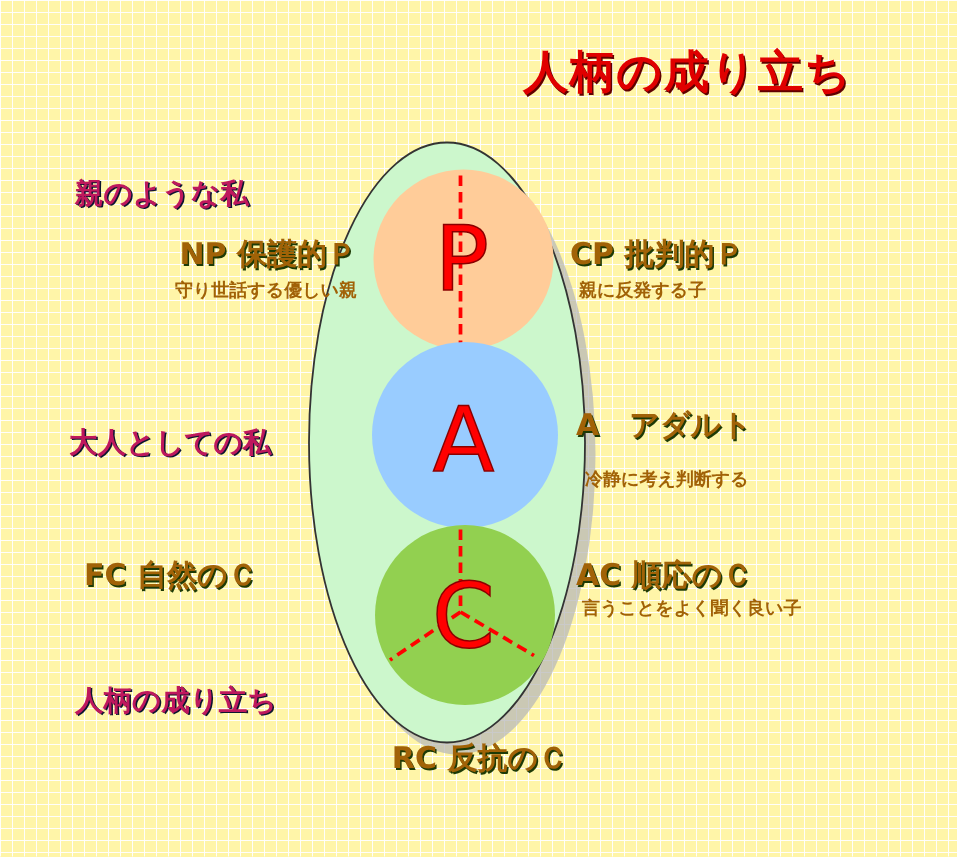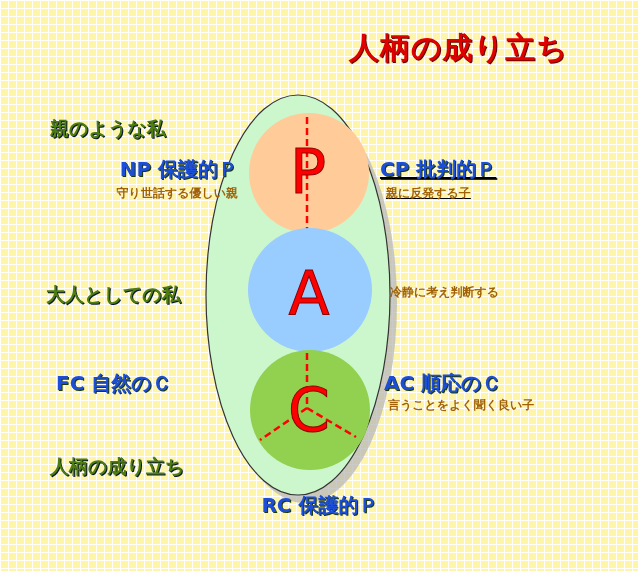--- a/index.html
+++ b/index.html
@@ -12,25 +12,25 @@
     background-size: 8px 8px;
     font-family: "DejaVu Sans", sans-serif;
   }
   .abs { position: absolute; white-space: nowrap; }
   .title {
     left: 0; width: 568px; top: 28px; text-align: right;
     font-size: 30px; color: #e00000; font-weight: bold; letter-spacing: 1px;
     text-shadow: 1px 1px 0 #600000;
   }
   .side-label {
-    font-size: 19px; font-weight: bold; color: #4d7c0f;
+    font-size: 19px; font-weight: bold; color: #be185d;
     text-shadow: 1px 1px 0 #0b1530;
   }
   .ego-title {
-    font-size: 20px; color: #1d4ed8; font-weight: bold;
+    font-size: 20px; color: #a16207; font-weight: bold;
     text-shadow: 1px 1px 0 #1d3a06;
   }
   .ego-desc {
     font-size: 12px; font-weight: bold; color: #a16207;
   }
   svg.diagram { position: absolute; left: 0; top: 0; }
   .letter {
     font-size: 60px; fill: #ff0000; stroke: #8a0000; stroke-width: 1;
     font-family: "DejaVu Sans", sans-serif;
   }
@@ -63,33 +63,34 @@
 
 <div class="abs side-label" style="left:50px; top:116px;">親のような私</div>
 <div class="abs side-label" style="left:46px; top:282px;">大人としての私</div>
 <div class="abs side-label" style="left:50px; top:454px;">人柄の成り立ち</div>
 
 <div class="abs" style="left:78px; top:156px; width:160px; text-align:right;">
   <div class="ego-title">NP 保護的Ｐ</div>
   <div class="ego-desc" style="margin-top:2px;">守り世話する優しい親</div>
 </div>
 
-<div class="abs" style="left:380px; top:156px;text-decoration:underline;">
+<div class="abs" style="left:380px; top:156px;">
   <div class="ego-title">CP 批判的Ｐ</div>
   <div class="ego-desc" style="margin-top:2px; margin-left:6px;">親に反発する子</div>
 </div>
 
 <div class="abs" style="left:384px; top:270px;">
+  <div class="ego-title">A　アダルト</div>
   <div class="ego-desc" style="margin-top:14px; margin-left:6px;">冷静に考え判断する</div>
 </div>
 
 <div class="abs" style="left:56px; top:370px; width:180px; text-align:left;">
   <div class="ego-title">FC 自然のＣ</div>
 </div>
 
 <div class="abs" style="left:384px; top:370px;">
   <div class="ego-title">AC 順応のＣ</div>
   <div class="ego-desc" style="margin-top:0px; margin-left:4px;">言うことをよく聞く良い子</div>
 </div>
 
 <div class="abs" style="left:220px; top:492px; width:200px; text-align:center;">
-  <div class="ego-title">RC 保護的Ｐ</div>
+  <div class="ego-title">RC 反抗のＣ</div>
 </div>
 
 </body></html>

